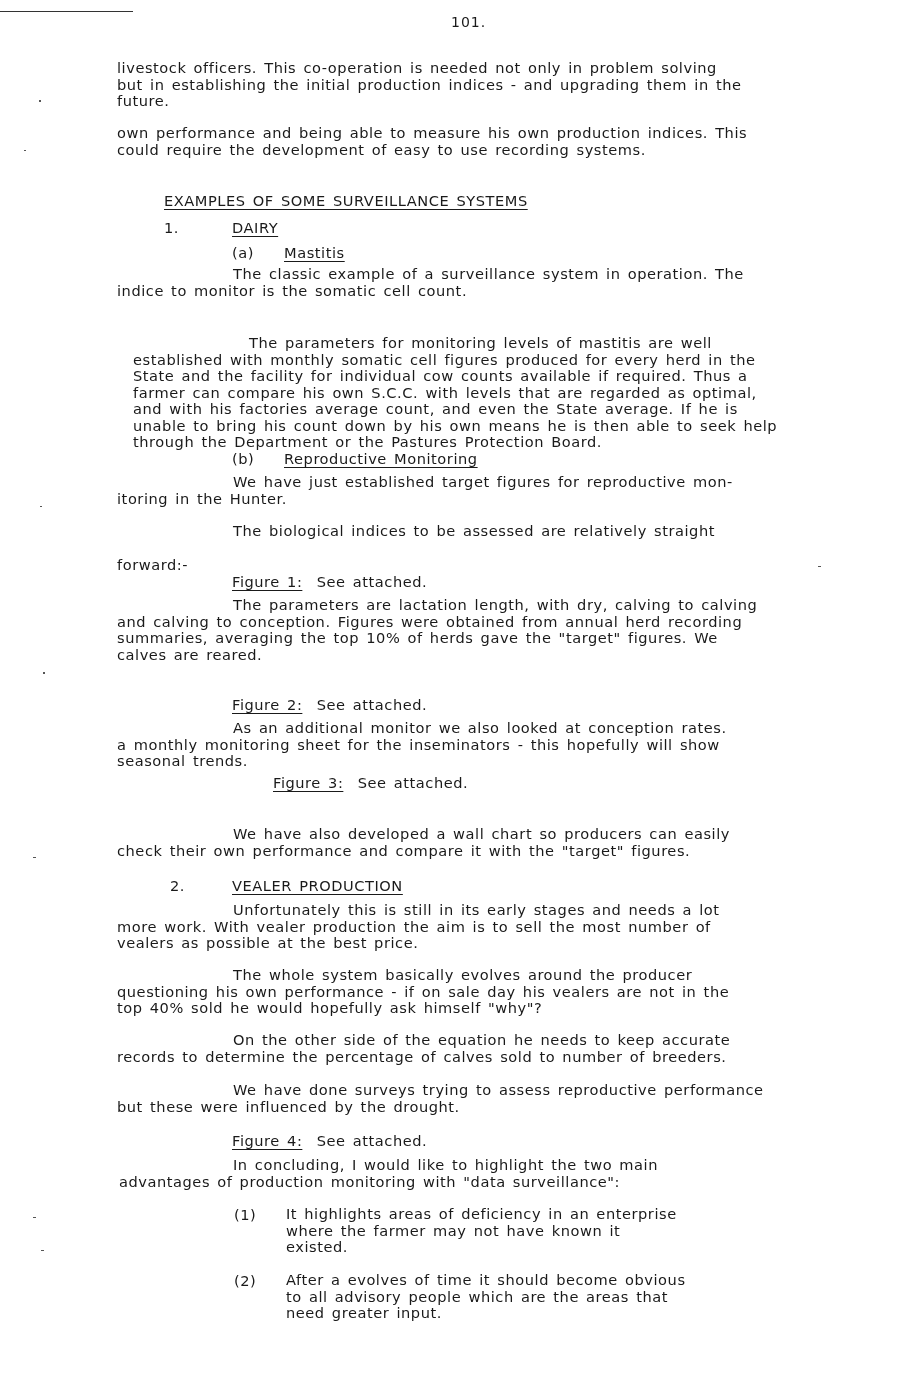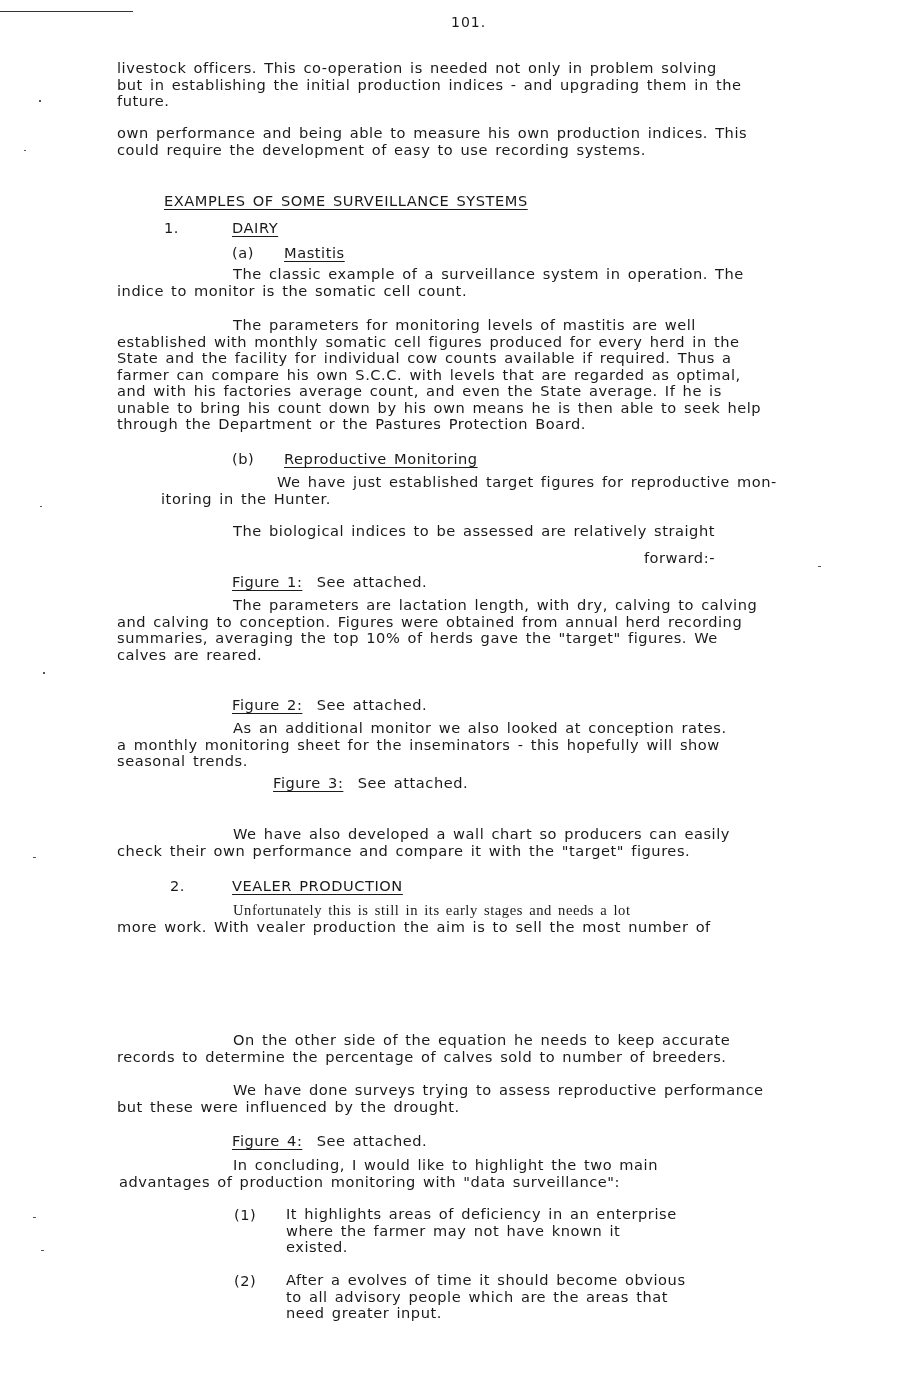--- a/index.html
+++ b/index.html
@@ -65,41 +65,41 @@
   <div class="abs u" style="left:232px;top:219px;">DAIRY</div>
 
   <div class="abs" style="left:232px;top:244px;">(a)</div>
   <div class="abs u" style="left:284px;top:244px;">Mastitis</div>
 
   <div class="para" style="top:266px;">
     <span class="line" style="padding-left:116px;">The classic example of a surveillance system in operation.  The</span>
     <span class="line">indice to monitor is the somatic cell count.</span>
   </div>
 
-  <div class="para" style="top:317px;">
+  <div class="para" style="top:335px;margin-left:16px;">
     <span class="line" style="padding-left:116px;">The parameters for monitoring levels of mastitis are well</span>
     <span class="line">established with monthly somatic cell figures produced for every herd in the</span>
     <span class="line">State and the facility for individual cow counts available if required.  Thus a</span>
     <span class="line">farmer can compare his own S.C.C. with levels that are regarded as optimal,</span>
     <span class="line">and with his factories average count, and even the State average.  If he is</span>
     <span class="line">unable to bring his count down by his own means he is then able to seek help</span>
     <span class="line">through the Department or the Pastures Protection Board.</span>
   </div>
 
   <div class="abs" style="left:232px;top:450px;">(b)</div>
   <div class="abs u" style="left:284px;top:450px;">Reproductive Monitoring</div>
 
-  <div class="para" style="top:474px;margin-left:44px;">
+  <div class="para" style="top:474px;">
     <span class="line" style="padding-left:116px;">We have just established target figures for reproductive mon-</span>
     <span class="line">itoring in the Hunter.</span>
   </div>
 
   <div class="para" style="top:523px;">
     <span class="line" style="padding-left:116px;">The biological indices to be assessed are relatively straight</span>
-    <span class="line" style="margin-top:10px;text-align:right;">forward:-</span>
+    <span class="line" style="margin-top:17px;">forward:-</span>
   </div>
 
   <div class="abs" style="left:232px;top:573px;">
     <span class="u">Figure 1:</span>&nbsp;&nbsp;<span>See attached.</span>
   </div>
 
   <div class="para" style="top:597px;">
     <span class="line" style="padding-left:116px;">The parameters are lactation length, with dry, calving to calving</span>
     <span class="line">and calving to conception.  Figures were obtained from annual herd recording</span>
     <span class="line">summaries, averaging the top 10% of herds gave the "target" figures.  We</span>
@@ -122,24 +122,30 @@
 
   <div class="para" style="top:826px;">
     <span class="line" style="padding-left:116px;">We have also developed a wall chart so producers can easily</span>
     <span class="line">check their own performance and compare it with the "target" figures.</span>
   </div>
 
   <div class="abs" style="left:170px;top:877px;">2.</div>
   <div class="abs u" style="left:232px;top:877px;">VEALER PRODUCTION</div>
 
   <div class="para" style="top:902px;">
-    <span class="line" style="padding-left:116px;font-family:Liberation Serif, serif;">Unfortunately this is still in its early stages and needs a lot</span>
+    <span class="line" style="padding-left:116px;">Unfortunately this is still in its early stages and needs a lot</span>
     <span class="line">more work.  With vealer production the aim is to sell the most number of</span>
+    <span class="line">vealers as possible at the best price.</span>
   </div>
 
+  <div class="para" style="top:967px;">
+    <span class="line" style="padding-left:116px;">The whole system basically evolves around the producer</span>
+    <span class="line">questioning his own performance - if on sale day his vealers are not in the</span>
+    <span class="line">top 40% sold he would hopefully ask himself "why"?</span>
+  </div>
 
   <div class="para" style="top:1032px;">
     <span class="line" style="padding-left:116px;">On the other side of the equation he needs to keep accurate</span>
     <span class="line">records to determine the percentage of calves sold to number of breeders.</span>
   </div>
 
   <div class="para" style="top:1082px;">
     <span class="line" style="padding-left:116px;">We have done surveys trying to assess reproductive performance</span>
     <span class="line">but these were influenced by the drought.</span>
   </div>

